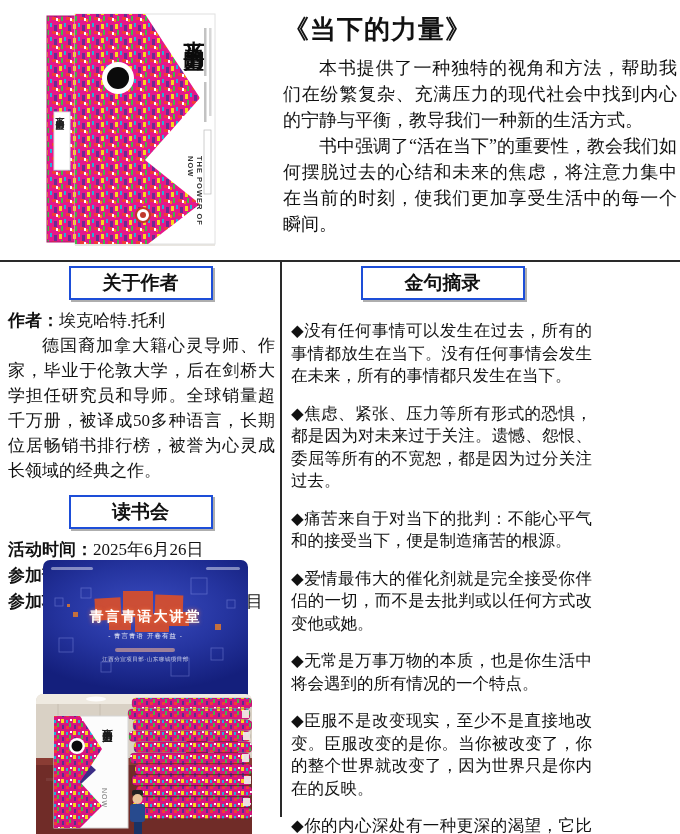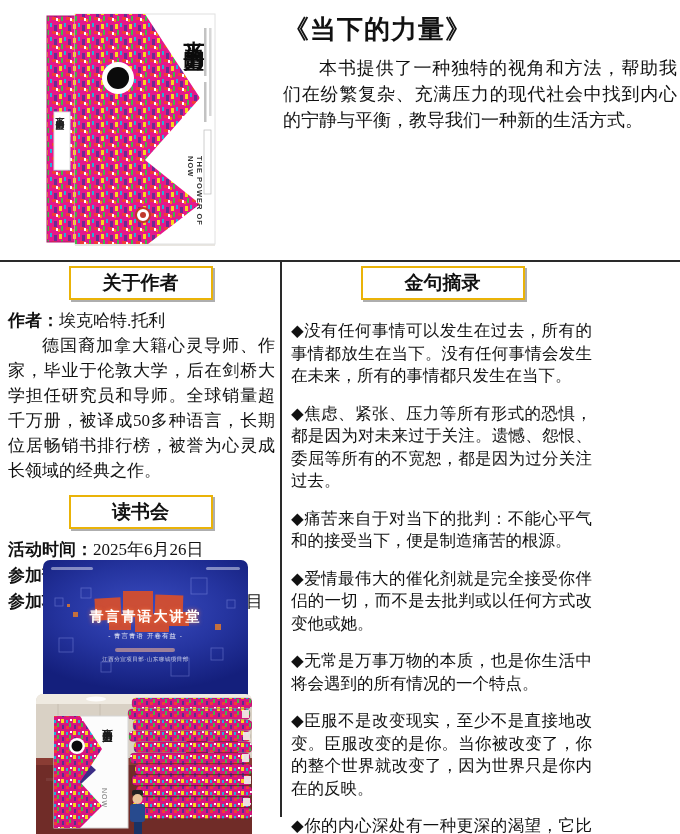--- a/index.html
+++ b/index.html
@@ -14,21 +14,21 @@
   
   .header-text{position:absolute;left:283px;top:12px;width:394px;}
   .header-text h1{
     margin:0 60px 8px 0;font-size:26px;font-weight:bold;letter-spacing:1px;
     font-family:"Liberation Serif","DejaVu Serif",serif;
   }
   .header-text p{margin:0;font-size:18px;line-height:26px;text-align:justify;text-indent:2em;}
 
   
   .h-box{
-    border:2px solid #eab308;box-shadow:2px 2px 0 rgba(120,120,120,.6);
+    border:2px solid #1d4ed8;box-shadow:2px 2px 0 rgba(120,120,120,.6);
     background:#fff;text-align:center;
     font-family:"Liberation Sans","DejaVu Sans",sans-serif;font-weight:bold;font-size:19px;
     height:30px;line-height:30px;
   }
 
   
   .left-col{position:absolute;left:0;top:262px;width:281px;}
   .left-col .h-box{width:140px;margin:4px auto 0;}
   .author-block{margin:8px 6px 0 8px;font-size:17px;line-height:25px;}
   .author-line .lbl,.act-row .lbl{
@@ -128,20 +128,21 @@
       <rect x="174" y="122" width="7" height="64" fill="#ffffff" stroke="#aaaaaa" stroke-width="0.7" opacity="0.8"></rect>
     </svg>
     <div class="v-text cover-title">当下的力量</div>
     <div class="cover-eng">THE POWER OF NOW</div>
     <div class="v-text spine-title">当下的力量</div>
   </div>
 
   <div class="header-text">
     <h1>《当下的力量》</h1>
     <p>本书提供了一种独特的视角和方法，帮助我们在纷繁复杂、充满压力的现代社会中找到内心的宁静与平衡，教导我们一种新的生活方式。</p>
+    <p>书中强调了“活在当下”的重要性，教会我们如何摆脱过去的心结和未来的焦虑，将注意力集中在当前的时刻，使我们更加享受生活中的每一个瞬间。</p>
   </div>
 
   <div class="hr-line"></div>
   <div class="vr-line"></div>
 
   <div class="left-col">
     <div class="h-box">关于作者</div>
 
     <div class="author-block">
       <div class="author-line">

